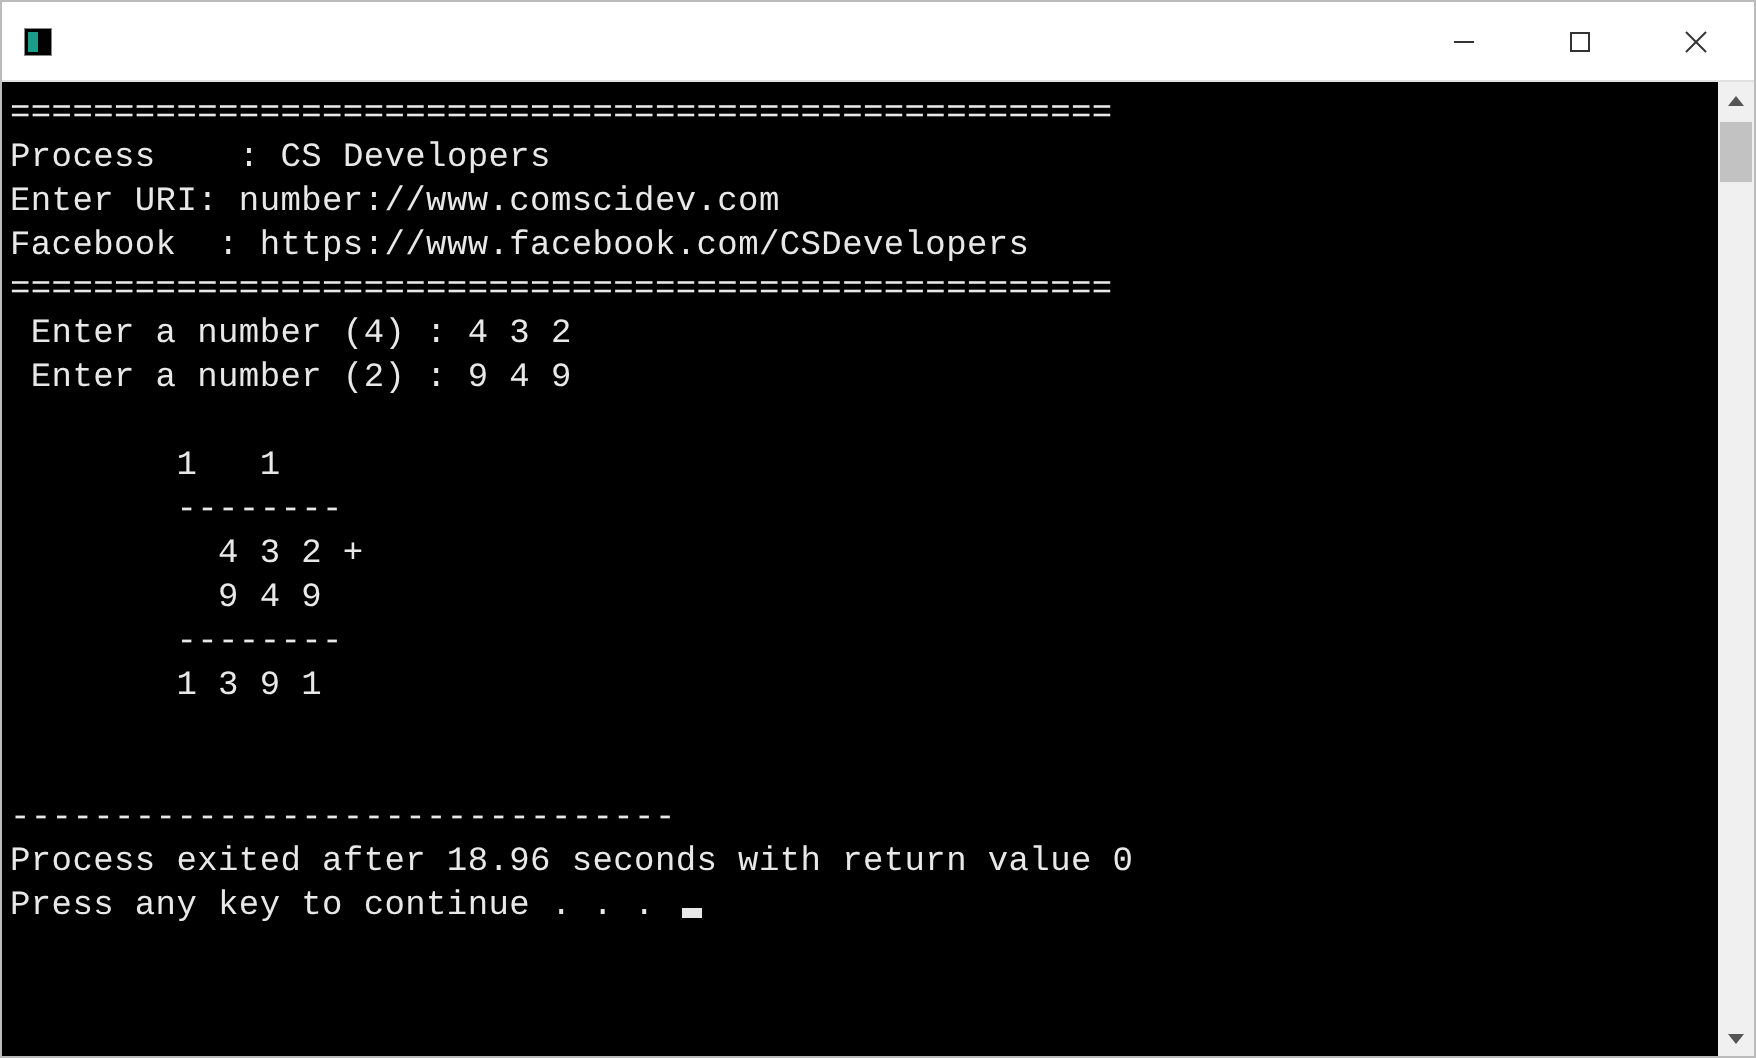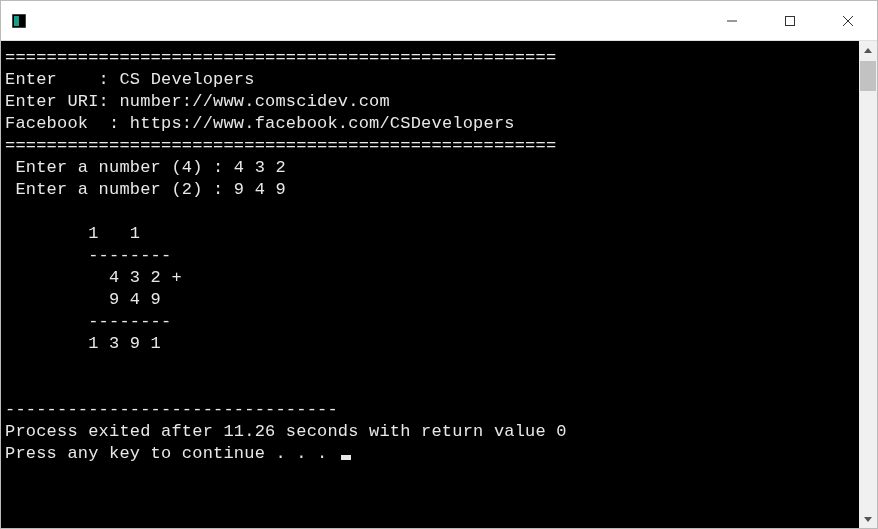--- a/index.html
+++ b/index.html
@@ -127,37 +127,37 @@
       <div class="titlebar-btn close">
         <svg width="12" height="12" viewBox="0 0 12 12">
             <line x1="1" y1="1" x2="11" y2="11" stroke="#333" stroke-width="1"></line>
             <line x1="11" y1="1" x2="1" y2="11" stroke="#333" stroke-width="1"></line>
           </svg>
       </div>
     </div>
   </div>
   <div class="console-area">
     <div class="console-content"><span>=====================================================</span>
-<span>Enter    : </span><span>CS Developers</span>
+<span>Process    : </span><span>CS Developers</span>
 <span>Enter URI: </span><span>number://www.comscidev.com</span>
 <span>Facebook  : </span><span>https://www.facebook.com/CSDevelopers</span>
 <span>=====================================================</span>
 <span> Enter a number (4) : </span><span>4 3 2</span>
 <span> Enter a number (2) : </span><span>9 4 9</span>
 
 <span>        1   1</span>
 <span>        --------</span>
 <span>          4 3 2 +</span>
 <span>          9 4 9</span>
 <span>        --------</span>
 <span>        1 3 9 1</span>
 
 
 <span>--------------------------------</span>
-<span>Process exited after 11.26 seconds with return value 0</span>
+<span>Process exited after 18.96 seconds with return value 0</span>
 <span>Press any key to continue . . . </span><span class="cursor"></span></div>
     <div class="scrollbar">
       <div class="scroll-up">
         <svg width="8" height="5" viewBox="0 0 8 5">
             <polygon points="4,0 8,5 0,5" fill="#555"></polygon>
           </svg>
       </div>
       <div class="scroll-thumb"></div>
       <div class="scroll-down">
         <svg width="8" height="5" viewBox="0 0 8 5">

